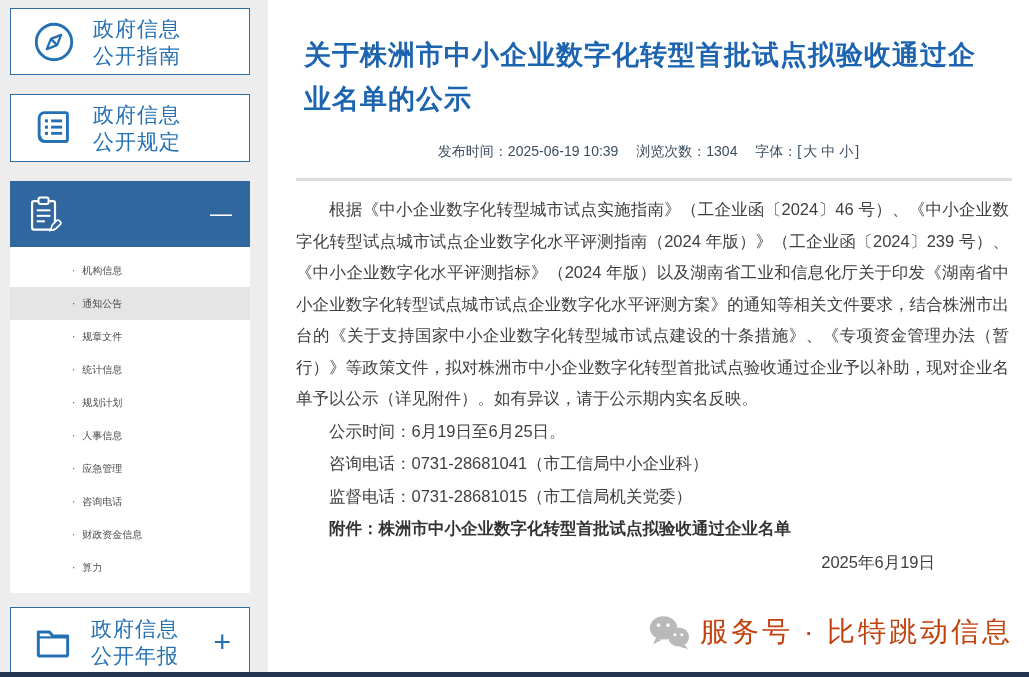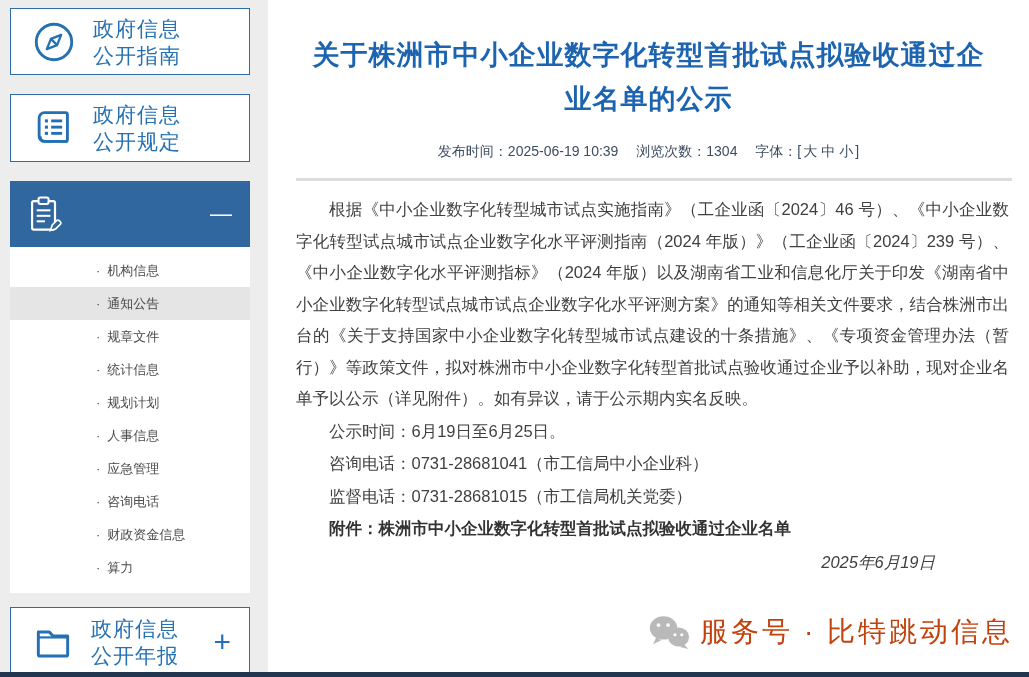--- a/index.html
+++ b/index.html
@@ -19,41 +19,41 @@
   .side-label { margin-left:16px; color:#2470b3; font-size:21px; line-height:27px; letter-spacing:1px; }
   .side-section-header {
     margin:19px 18px 0 10px; height:66px; background:#31679f; color:#fff;
     display:flex; align-items:center; padding:10px 12px; cursor:pointer;
   }
   .side-section-header .side-label { color:#fff; }
   .collapse-sym { margin-left:auto; font-size:22px; font-weight:normal; color:#fff; padding-right:6px; cursor:pointer; }
   .expand-sym { position:absolute; right:18px; top:50%; transform:translateY(-50%); font-size:30px; font-weight:300; color:#2470b3; cursor:pointer; }
   .side-menu { list-style:none; margin:0 18px 0 10px; background:#fff; padding:7px 0 9px 0; }
   .side-menu li {
-    height:33px; line-height:33px; padding-left:86px; font-size:13px; color:#4a4a4a; cursor:pointer;
+    height:33px; line-height:33px; padding-left:62px; font-size:10px; color:#4a4a4a; cursor:pointer;
     white-space:nowrap;
   }
   .side-menu li.active { background:#e5e5e5; }
   .side-menu .bullet { margin-right:7px; color:#4a4a4a; }
 
   
   .main { position:absolute; left:268px; top:0; width:761px; height:677px; background:#fff; }
   .article-title {
-    margin:33px 36px 0 36px; text-align:center; color:#1d64b0;
+    margin:33px 36px 0 36px; color:#1d64b0;
     font-size:27px; font-weight:bold; line-height:44px; letter-spacing:1px;
   }
   .meta { margin-top:22px; text-align:center; font-size:14px; color:#3d4d61; }
   .meta .sep { display:inline-block; width:14px; }
   .meta .font-opt { cursor:pointer; padding:0 2px; }
   .divider { margin:17px 17px 0 28px; height:3px; background:#dcdcdc; }
   .body-text { padding:13px 20px 0 28px; color:#3f3f3f; font-size:16.5px; }
   .body-text p { text-indent:2em; line-height:31.5px; text-align:justify; margin-bottom:1px; }
   .body-text p.attachment { font-weight:bold; color:#333; }
   .sig-org  { text-align:right; padding-right:44px; line-height:32px; margin-top:4px; font-size:16.5px; color:#3f3f3f; }
-  .sig-date { text-align:right; padding-right:74px; line-height:32px; font-size:16.5px; color:#3f3f3f;font-style:italic; }
+  .sig-date { text-align:right; padding-right:74px; line-height:32px; font-size:16.5px; color:#3f3f3f; }
 
   
   .watermark {
     position:absolute; right:16px; bottom:26px; display:flex; align-items:center;
     color:#c2410c; font-size:28px; letter-spacing:3px; white-space:nowrap; pointer-events:none;
   }
   .watermark svg { margin-right:10px; }
 
   .bottom-bar { position:absolute; left:0; bottom:0; width:1029px; height:5px; background:#22364f; }
 </style>

